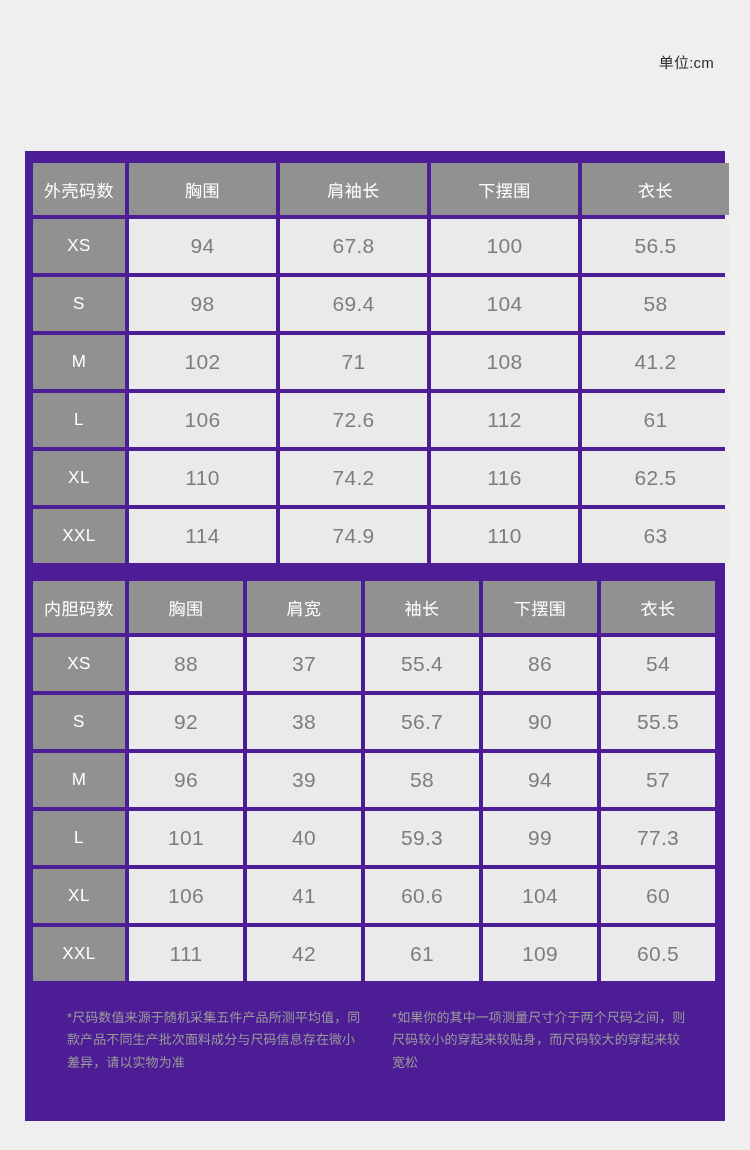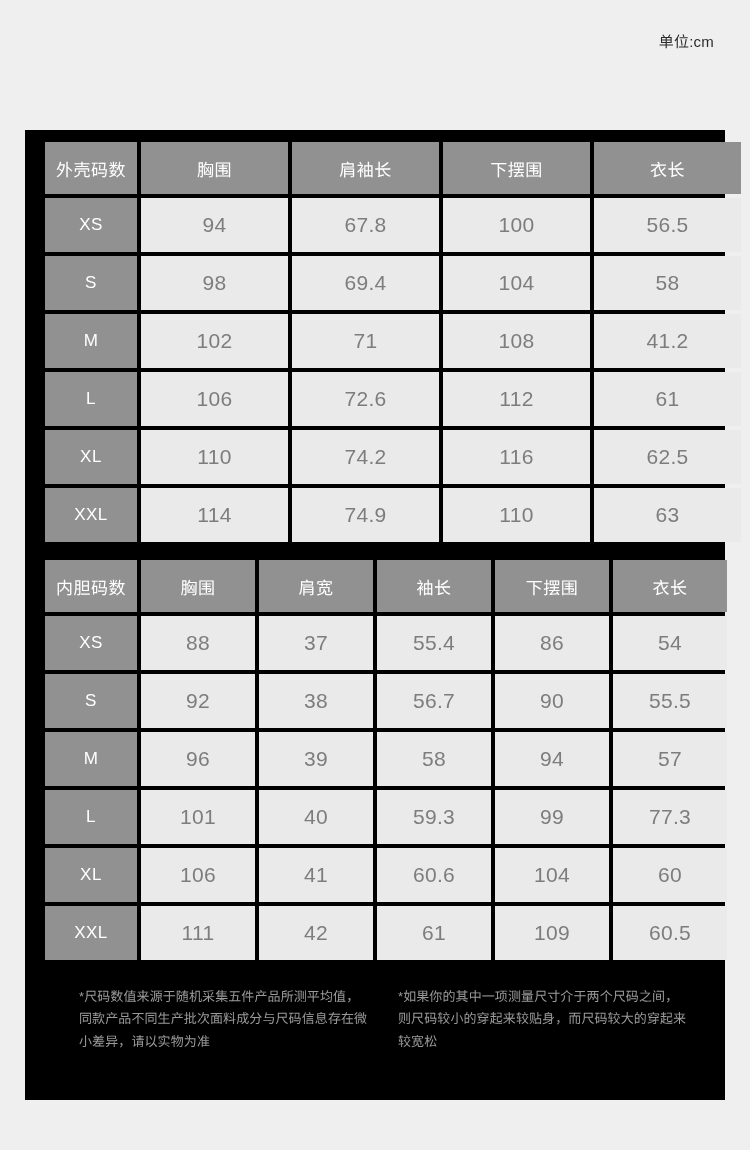--- a/index.html
+++ b/index.html
@@ -20,20 +20,21 @@
     width: 750px;
     height: 1150px;
     background: #efefef;
     box-sizing: border-box;
   }
 
   
   .header {
     position: relative;
     height: 110px;
+    margin-top: 21px;
   }
   .unit-label {
     position: absolute;
     right: 36px;
     top: 30px;
     font-size: 15px;
     color: #2b2b2b;
     letter-spacing: 0.2px;
     white-space: nowrap;
   }
@@ -49,23 +50,23 @@
     white-space: nowrap;
   }
 
   
   .card {
     position: absolute;
     left: 25px;
     top: 130px;
     width: 700px;
     height: 970px;
-    background: #000000;
+    background: #4c1d95;
     box-sizing: border-box;
-    padding: 8px 8px 0 16px;
+    padding: 8px 8px 0 4px;
   }
 
   
   .size-table {
     width: 684px;
     border-collapse: separate;
     border-spacing: 4px;
     table-layout: fixed;
     margin: 0 0 0 0;
   }

